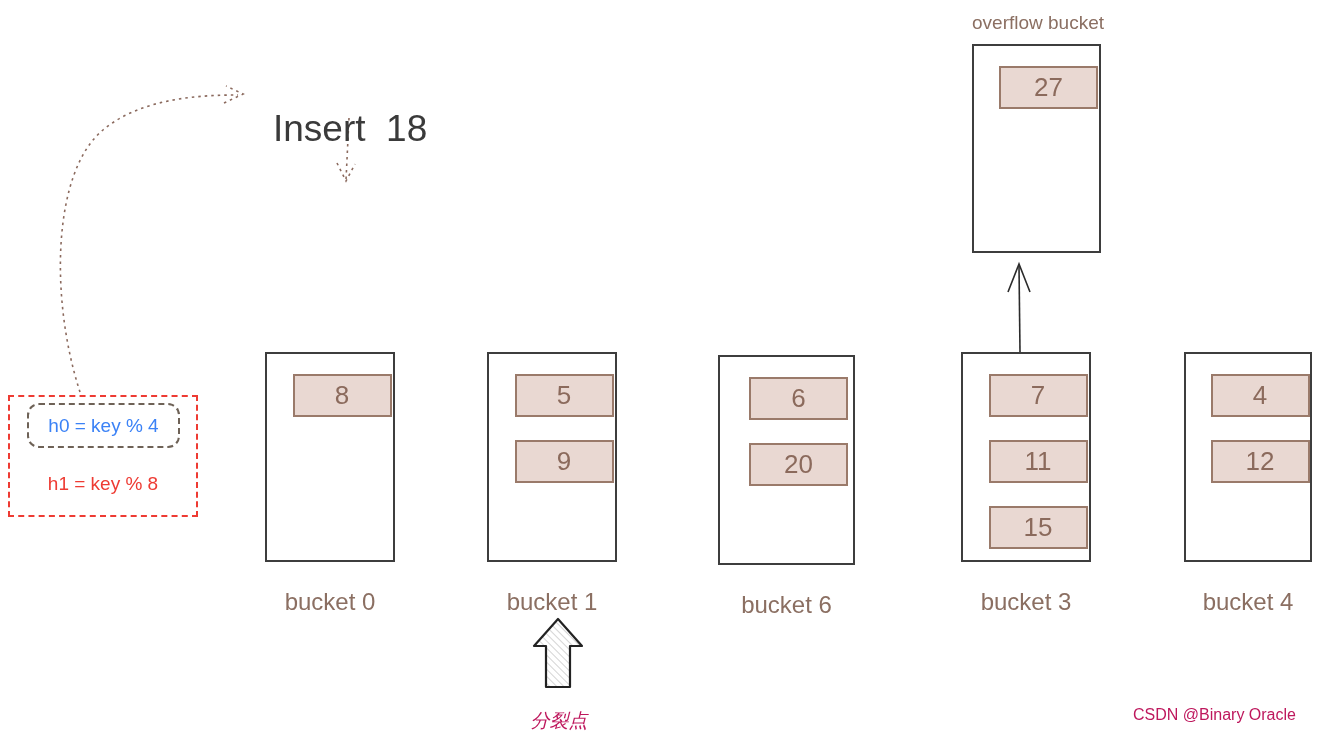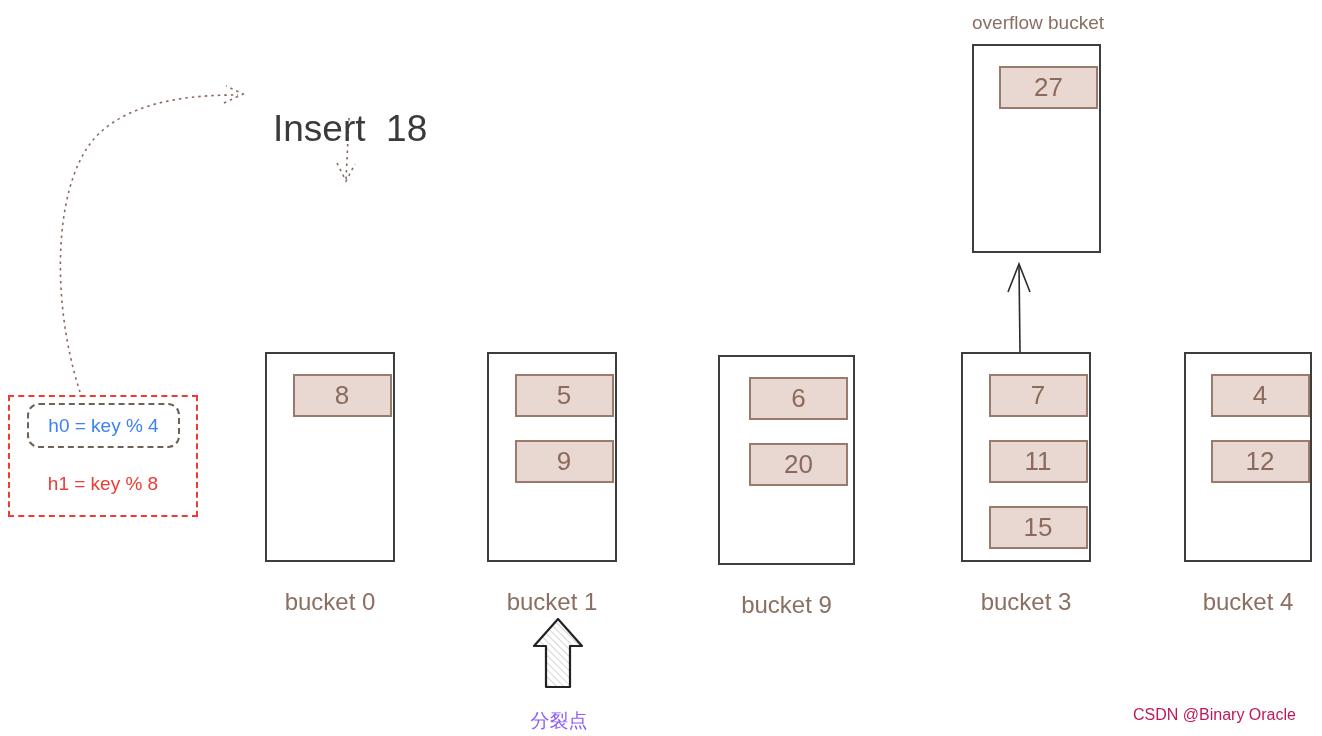--- a/index.html
+++ b/index.html
@@ -64,21 +64,21 @@
     text-align:center;font-size:19px;color:#8b6f62;white-space:nowrap;
     margin-bottom:10px;
   }
   .overflow-box{
     width:100%;height:209px;box-sizing:border-box;
     border:2px solid #3d3d3d;background:#ffffff;
     display:flex;flex-direction:column;align-items:center;padding-top:20px;
   }
 
   .split-group{position:absolute;left:526px;top:616px;width:66px;text-align:center;}
-  .split-label{margin-top:12px;font-size:19px;color:#8b5cf6;white-space:nowrap;}
+  .split-label{margin-top:12px;font-size:19px;color:#be185d;white-space:nowrap;font-style:italic;}
 
   .watermark{
     position:absolute;left:1133px;top:706px;
     font-size:16px;color:#be185d;white-space:nowrap;
   }
 </style>
 </head>
 <body>
 
 <div class="canvas">
@@ -142,21 +142,21 @@
 
   <div class="bucket-group bg2">
     <div class="bucket-box">
       <div class="cell">
         <span>6</span>
       </div>
       <div class="cell">
         <span>20</span>
       </div>
     </div>
-    <div class="bucket-label">bucket 9</div>
+    <div class="bucket-label">bucket 6</div>
   </div>
 
   <div class="bucket-group bg3">
     <div class="bucket-box">
       <div class="cell">
         <span>7</span>
       </div>
       <div class="cell">
         <span>11</span>
       </div>

